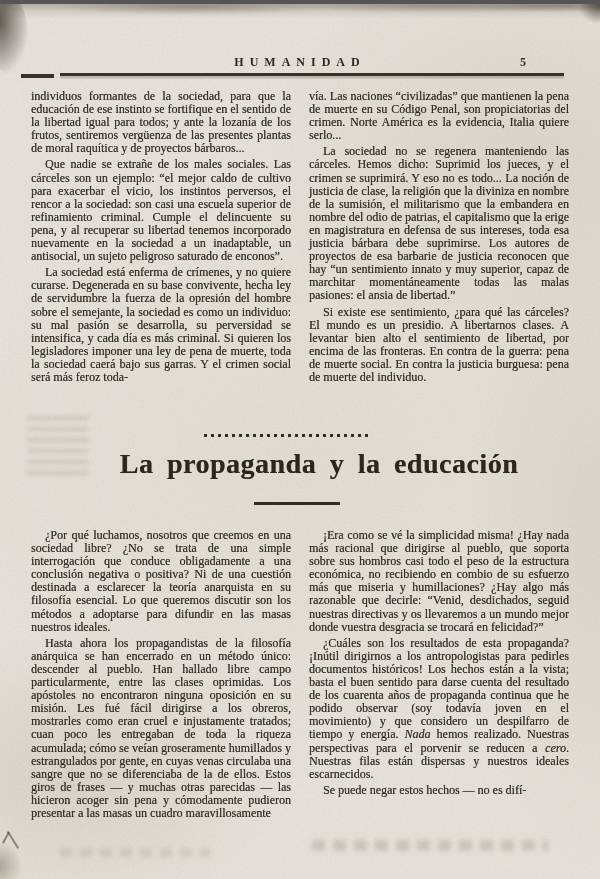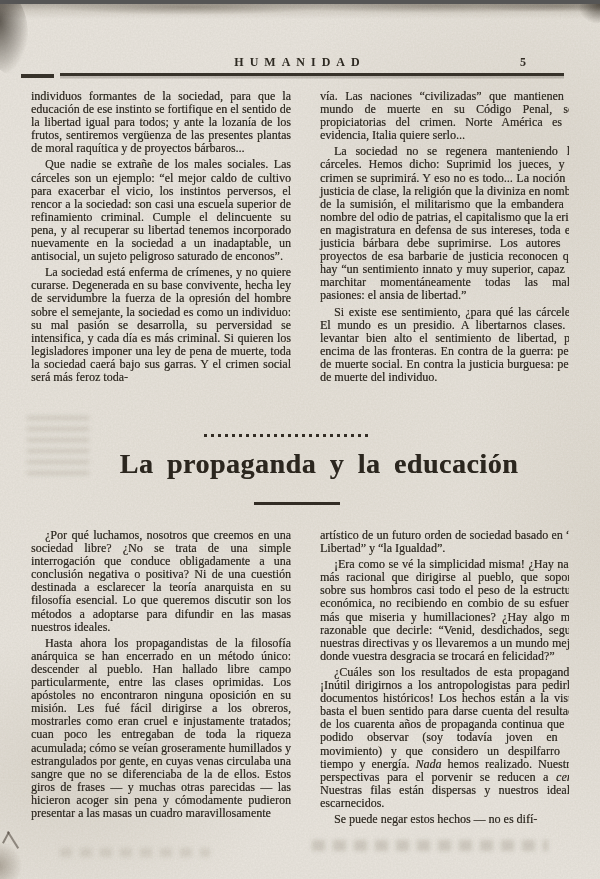--- a/index.html
+++ b/index.html
@@ -25,21 +25,21 @@
     font-size:12px;font-weight:bold;letter-spacing:6px;
     color:#2e2a22;
   }
   .pagenum{position:absolute;right:44px;top:0;font-size:12px;font-weight:bold;}
   .rule-dash{position:absolute;top:70px;left:21px;width:33px;height:3.5px;background:#38332b;}
   .rule-line{
     position:absolute;top:69px;left:60px;width:504px;height:2.5px;background:#38332b;
     box-shadow:0 2.5px 0 rgba(56,51,43,0.22);
   }
   
-  .cols{position:absolute;left:31px;width:538px;display:flex;gap:29px;}
+  .cols{position:absolute;left:31px;width:538px;display:flex;gap:18px;}
   .cols .col{width:260px;flex:0 0 260px;}
   .article1{top:86px;max-height:346px;overflow:hidden;}
   .article2{top:525px;max-height:348px;overflow:hidden;}
   .col p{
     margin:0 0 3px 0;
     font-size:12px;line-height:13.1px;
     text-align:justify;
     text-shadow:0.2px 0.2px 0.4px rgba(51,46,38,0.65);
   }
   .col p.ind{text-indent:14px;}
@@ -121,38 +121,37 @@
   <div class="rule-dash"></div>
   <div class="rule-line"></div>
 
   <div class="cols article1">
     <div class="col">
       <p class="cont">individuos formantes de la sociedad, para que la educación de ese instinto se fortifique en el sentido de la libertad igual para todos; y ante la lozanía de los frutos, sentiremos vergüenza de las presentes plantas de moral raquítica y de proyectos bárbaros...</p>
       <p class="ind">Que nadie se extrañe de los males sociales. Las cárceles son un ejemplo: “el mejor caldo de cultivo para exacerbar el vicio, los instintos perversos, el rencor a la sociedad: son casi una escuela superior de refinamiento criminal. Cumple el delincuente su pena, y al recuperar su libertad tenemos incorporado nuevamente en la sociedad a un inadaptable, un antisocial, un sujeto peligroso saturado de enconos”.</p>
       <p class="ind">La sociedad está enferma de crímenes, y no quiere curarse. Degenerada en su base convivente, hecha ley de servidumbre la fuerza de la opresión del hombre sobre el semejante, la sociedad es como un individuo: su mal pasión se desarrolla, su perversidad se intensifica, y cada día es más criminal. Si quieren los legisladores imponer una ley de pena de muerte, toda la sociedad caerá bajo sus garras. Y el crimen social será más feroz toda-</p>
     </div>
     <div class="col">
-      <p class="cont">vía. Las naciones “civilizadas” que mantienen la mundo de muerte en su Código Penal, son propiciatorias del crimen. Norte América es la evidencia, Italia quiere serlo...</p>
+      <p class="cont">vía. Las naciones “civilizadas” que mantienen la pena de muerte en su Código Penal, son propiciatorias del crimen. Norte América es la evidencia, Italia quiere serlo...</p>
       <p class="ind">La sociedad no se regenera manteniendo las cárceles. Hemos dicho: Suprimid los jueces, y el crimen se suprimirá. Y eso no es todo... La noción de justicia de clase, la religión que la diviniza en nombre de la sumisión, el militarismo que la embandera en nombre del odio de patrias, el capitalismo que la erige en magistratura en defensa de sus intereses, toda esa justicia bárbara debe suprimirse. Los autores de proyectos de esa barbarie de justicia reconocen que hay “un sentimiento innato y muy superior, capaz de marchitar momentáneamente todas las malas pasiones: el ansia de libertad.”</p>
       <p class="ind">Si existe ese sentimiento, ¿para qué las cárceles? El mundo es un presidio. A libertarnos clases. A levantar bien alto el sentimiento de libertad, por encima de las fronteras. En contra de la guerra: pena de muerte social. En contra la justicia burguesa: pena de muerte del individuo.</p>
     </div>
   </div>
 
   <div class="divider-dots"></div>
 
   <h1 class="title">La propaganda y la educación</h1>
   <div class="title-underline"></div>
 
   <div class="cols article2">
     <div class="col">
       <p class="ind">¿Por qué luchamos, nosotros que creemos en una sociedad libre? ¿No se trata de una simple interrogación que conduce obligadamente a una conclusión negativa o positiva? Ni de una cuestión destinada a esclarecer la teoría anarquista en su filosofía esencial. Lo que queremos discutir son los métodos a adoptarse para difundir en las masas nuestros ideales.</p>
       <p class="ind">Hasta ahora los propagandistas de la filosofía anárquica se han encerrado en un método único: descender al pueblo. Han hallado libre campo particularmente, entre las clases oprimidas. Los apóstoles no encontraron ninguna oposición en su misión. Les fué fácil dirigirse a los obreros, mostrarles como eran cruel e injustamente tratados; cuan poco les entregaban de toda la riqueza acumulada; cómo se veían groseramente humillados y estrangulados por gente, en cuyas venas circulaba una sangre que no se diferenciaba de la de ellos. Estos giros de frases — y muchas otras parecidas — las hicieron acoger sin pena y cómodamente pudieron presentar a las masas un cuadro maravillosamente</p>
     </div>
     <div class="col">
-      <p class="cont">artístico de un futuro orden de sociedad basado en “la Libertad” y “la Igualdad”.</p>
       <p class="ind">¡Era como se vé la simplicidad misma! ¿Hay nada más racional que dirigirse al pueblo, que soporta sobre sus hombros casi todo el peso de la estructura económica, no recibiendo en combio de su esfuerzo más que miseria y humillaciones? ¿Hay algo más razonable que decirle: “Venid, desdichados, seguid nuestras directivas y os llevaremos a un mundo mejor donde vuestra desgracia se trocará en felicidad?”</p>
       <p class="ind"><span>¿Cuáles son los resultados de esta propaganda? ¡Inútil dirigirnos a los antropologistas para pedirles documentos históricos! Los hechos están a la vista; basta el buen sentido para darse cuenta del resultado de los cuarenta años de propaganda continua que he podido observar (soy todavía joven en el movimiento) y que considero un despilfarro de tiempo y energía. </span><span style="font-style: italic;">Nada</span><span> hemos realizado. Nuestras perspectivas para el porvenir se reducen a </span><span style="font-style: italic;">cero</span><span>. Nuestras filas están dispersas y nuestros ideales escarnecidos.</span></p>
       <p class="ind">Se puede negar estos hechos — no es difí-</p>
     </div>
   </div>
 
   <div class="ghost-left"></div>
   <div class="ghost-bottom-l"></div>
   <div class="ghost-bottom-r"></div>
   <div class="mark-bl"></div>

